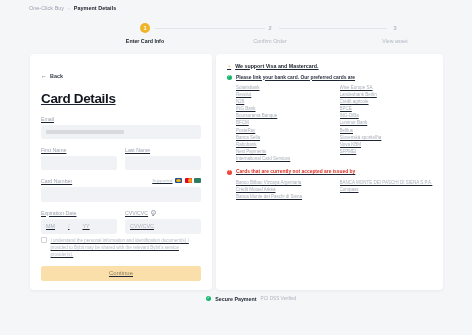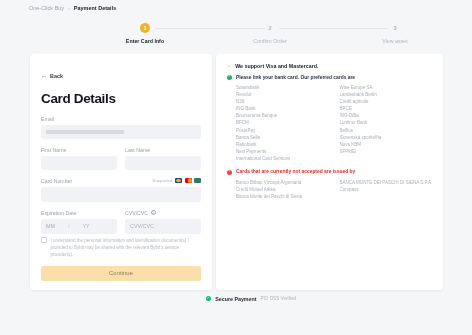--- a/index.html
+++ b/index.html
@@ -40,20 +40,21 @@
   .step-line {
     position: absolute; top: 5px; height: 1px; background: #e2e5ea; z-index: 1;
   }
   .step-line.l1 { left: 52px;  width: 110px; }
   .step-line.l2 { left: 176px; width: 108px; }
 
   
   .cols {
     display: flex; gap: 4px;
     padding: 10px 29px 0 30px;
+    text-decoration: underline;
   }
 
   
   .card-left {
     width: 182px; background: #ffffff; border-radius: 4px;
     padding: 10px 11px 9px 11px;
     box-shadow: 0 1px 3px rgba(20,28,45,.06);
     position: relative;
   }
   .back {

